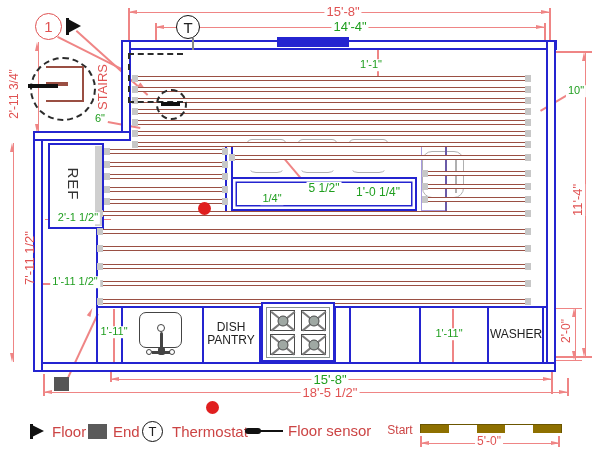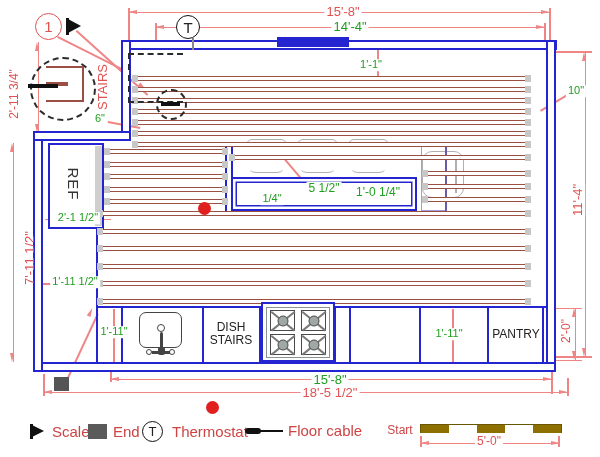--- a/index.html
+++ b/index.html
@@ -239,42 +239,42 @@
   <div class="lbl grn t12 bg" style="left:324px;top:188px">5 1/2"</div>
   <div class="lbl grn t11 bg" style="left:272px;top:199px">1/4"</div>
   <div class="lbl grn t12 bg" style="left:378px;top:192px">1'-0 1/4"</div>
   <div class="lbl grn t11 bg" style="left:78px;top:218px">2'-1 1/2"</div>
   <div class="lbl grn t11 bg" style="left:75px;top:282px">1'-11 1/2"</div>
   <div class="lbl grn t11 bg" style="left:114px;top:332px">1'-11"</div>
   <div class="lbl grn t11 bg" style="left:449px;top:334px">1'-11"</div>
 
   <div class="lbl red t13 rot" style="left:103px;top:87px">STAIRS</div>
   <div class="lbl t15 rot90" style="left:73px;top:184px;color:#333;letter-spacing:1px">REF</div>
-  <div class="lbl blk t12" style="left:231px;top:334px;white-space:normal;width:64px;text-align:center">DISH STAIRS</div>
-  <div class="lbl blk t12" style="left:516px;top:334px">PANTRY</div>
+  <div class="lbl blk t12" style="left:231px;top:334px;white-space:normal;width:64px;text-align:center">DISH PANTRY</div>
+  <div class="lbl blk t12" style="left:516px;top:334px">WASHER</div>
 
   <div class="abs" style="left:54px;top:377px;width:15px;height:14px;background:#555"></div>
 
   <div class="abs" style="left:206px;top:401px;width:13px;height:13px;border-radius:50%;background:var(--dot)"></div>
 
   <div class="abs" style="left:30px;top:424px;width:2.5px;height:15px;background:#111"></div>
   <div class="abs" style="left:32px;top:425px;width:0;height:0;border-left:12px solid #111;border-top:6.5px solid transparent;border-bottom:6.5px solid transparent"></div>
-  <div class="lbl t15" style="left:52px;top:432px;transform:translate(0,-50%);color:var(--legendred)">Scale</div>
+  <div class="lbl t15" style="left:52px;top:432px;transform:translate(0,-50%);color:var(--legendred)">Floor</div>
 
   <div class="abs" style="left:88px;top:424px;width:19px;height:15px;background:#5a5a5a"></div>
   <div class="lbl t15" style="left:113px;top:432px;transform:translate(0,-50%);color:var(--legendred)">End</div>
 
   <div class="ccirc" style="left:142px;top:421px;width:21px;height:21px;border:1.8px solid #111">
     <span class="blk t13">T</span>
   </div>
   <div class="lbl t15" style="left:172px;top:432px;transform:translate(0,-50%);color:var(--legendred)">Thermostat</div>
 
   <div class="abs" style="left:245px;top:428px;width:16px;height:6px;border-radius:3px;background:#111"></div>
   <div class="abs" style="left:259px;top:430px;width:24px;height:2px;background:#111"></div>
-  <div class="lbl t15" style="left:288px;top:431px;transform:translate(0,-50%);color:var(--legendred)">Floor cable</div>
+  <div class="lbl t15" style="left:288px;top:431px;transform:translate(0,-50%);color:var(--legendred)">Floor sensor</div>
 
   <div class="lbl t12" style="left:400px;top:430px;color:var(--legendred)">Start</div>
   <div class="abs" style="left:420px;top:424px;height:9px;border:1px solid #6b5600;font-size:0">
     <span class="seg" style="background:var(--scale)"></span><span class="seg" style="background:#fff"></span><span class="seg" style="background:var(--scale)"></span><span class="seg" style="background:#fff"></span><span class="seg" style="background:var(--scale)"></span>
   </div>
   <div class="ln" style="left:420px;top:442.5px;width:140px;height:1.5px"></div>
   <div class="arl" style="left:420px;top:440.5px"></div>
   <div class="arr" style="left:551px;top:440.5px"></div>
   <div class="ln" style="left:420px;top:436px;width:1.5px;height:11px"></div>
   <div class="ln" style="left:558px;top:436px;width:1.5px;height:11px"></div>

